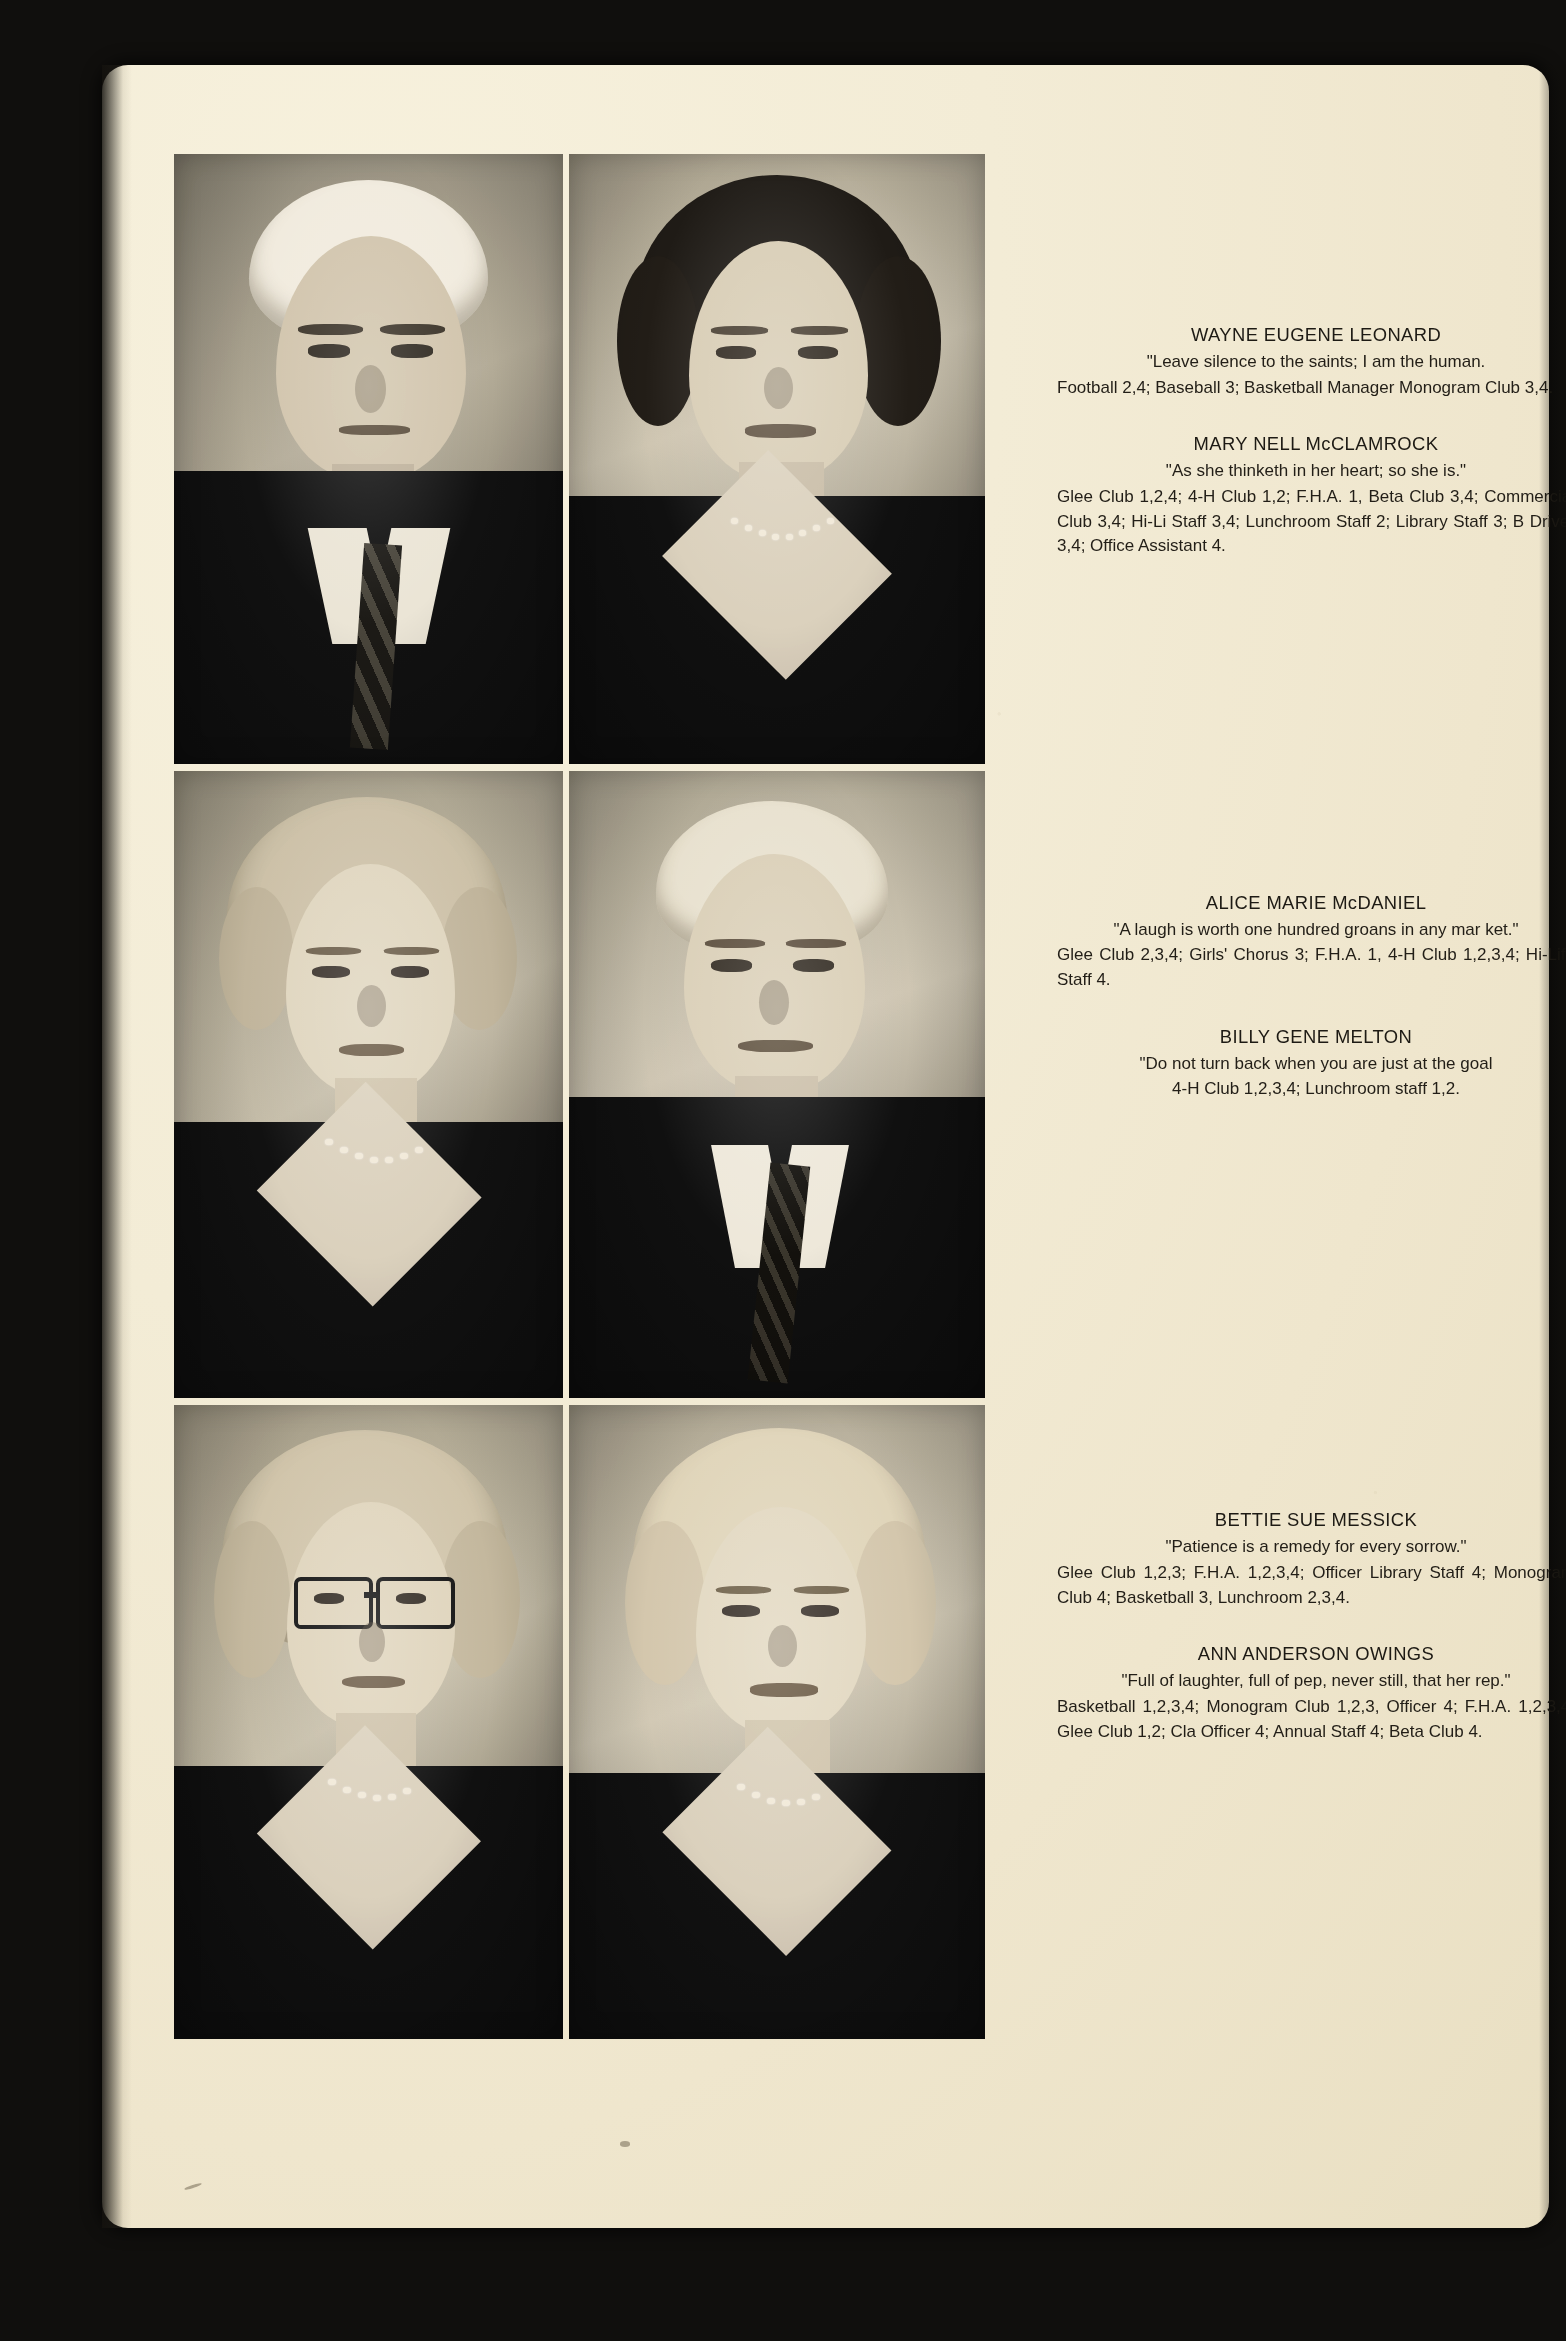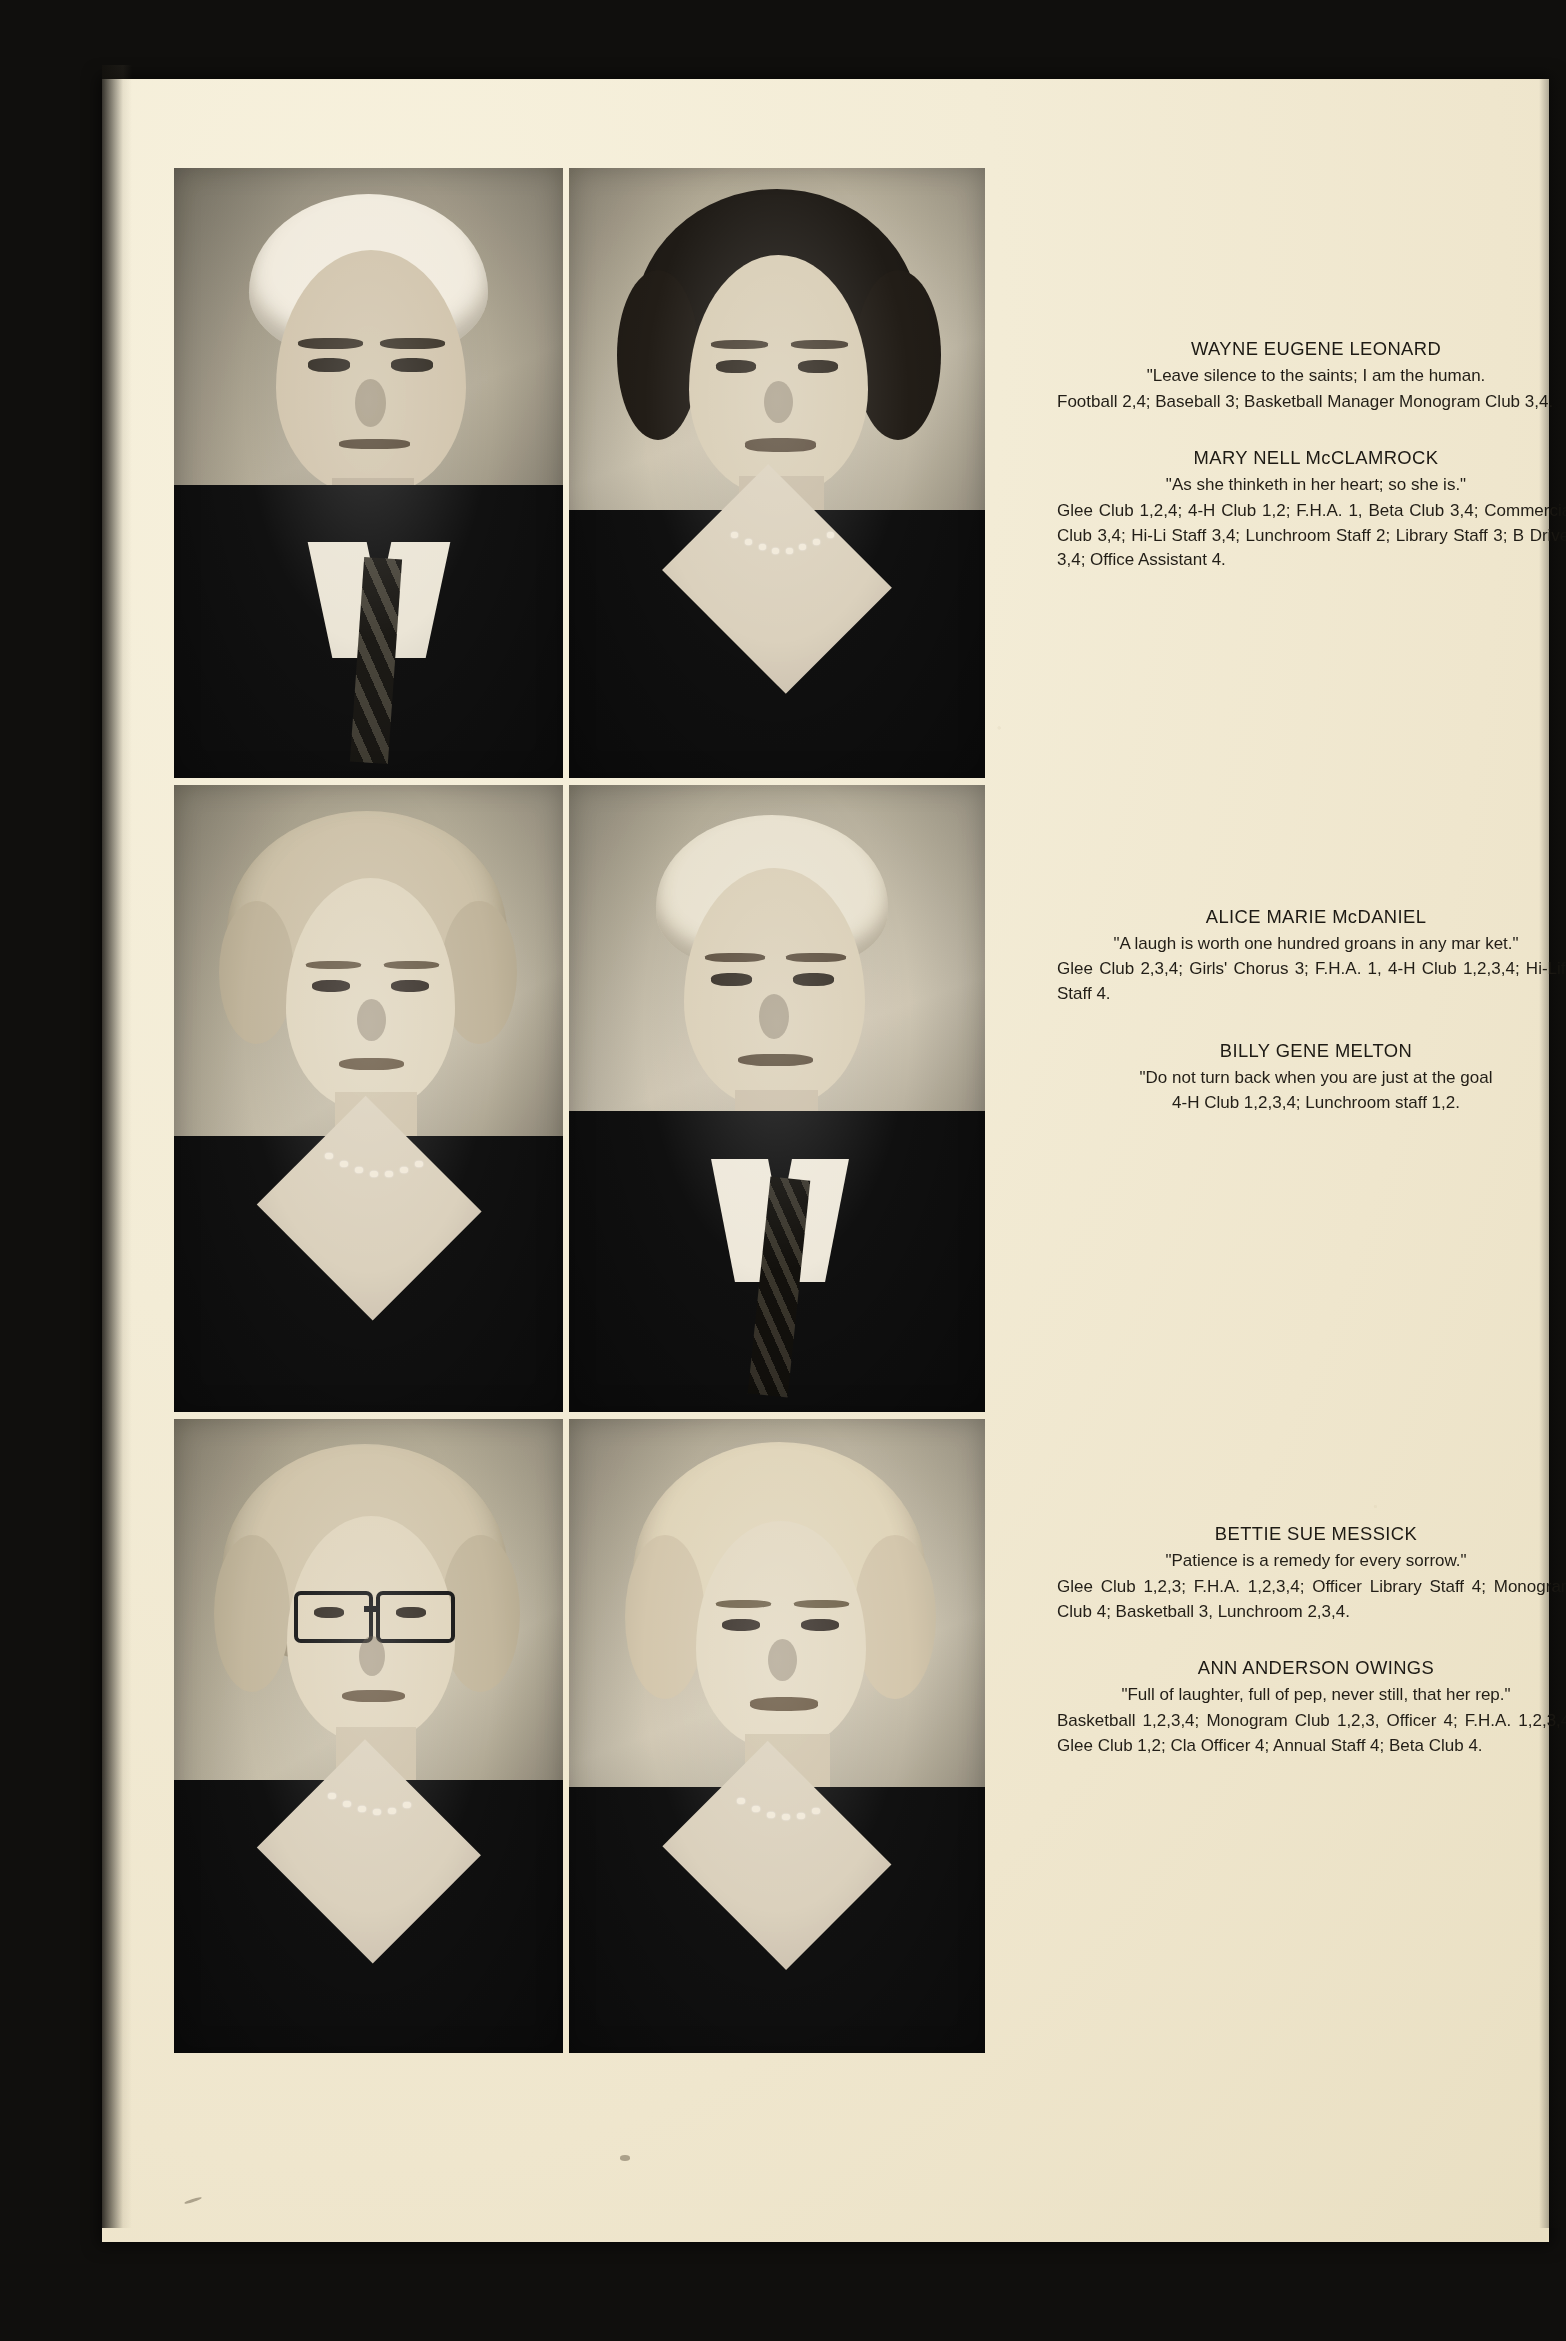--- a/index.html
+++ b/index.html
@@ -17,26 +17,27 @@
   
   #scan {
     position: absolute;
     inset: 0;
     background: #100f0d;
   }
 
   .page-sheet {
     position: absolute;
     left: 102px;
-    top: 79px;
+    top: 65px;
     width: 1447px;
     height: 2163px;
     background:
       radial-gradient(ellipse at 18% 12%, #f7f1dd 0%, #f3ecd6 38%, #efe6cd 68%, #e9dfc2 100%);
     box-shadow: 0 0 15px 4.1px rgba(0,0,0,0.55);
+    border-radius: 26px;
   }
   
   .spine-shadow {
     position: absolute;
     left: 102px;
     top: 65px;
     width: 30px;
     height: 2163px;
     background: linear-gradient(to right, rgba(20,18,14,0.85), rgba(120,110,88,0.12) 70%, rgba(255,255,255,0));
   }

